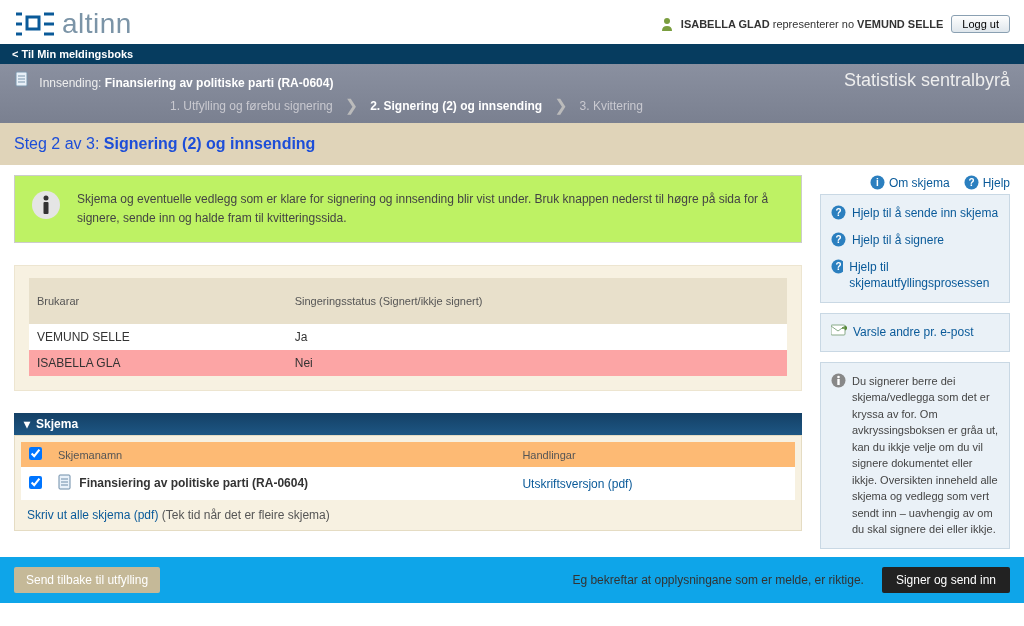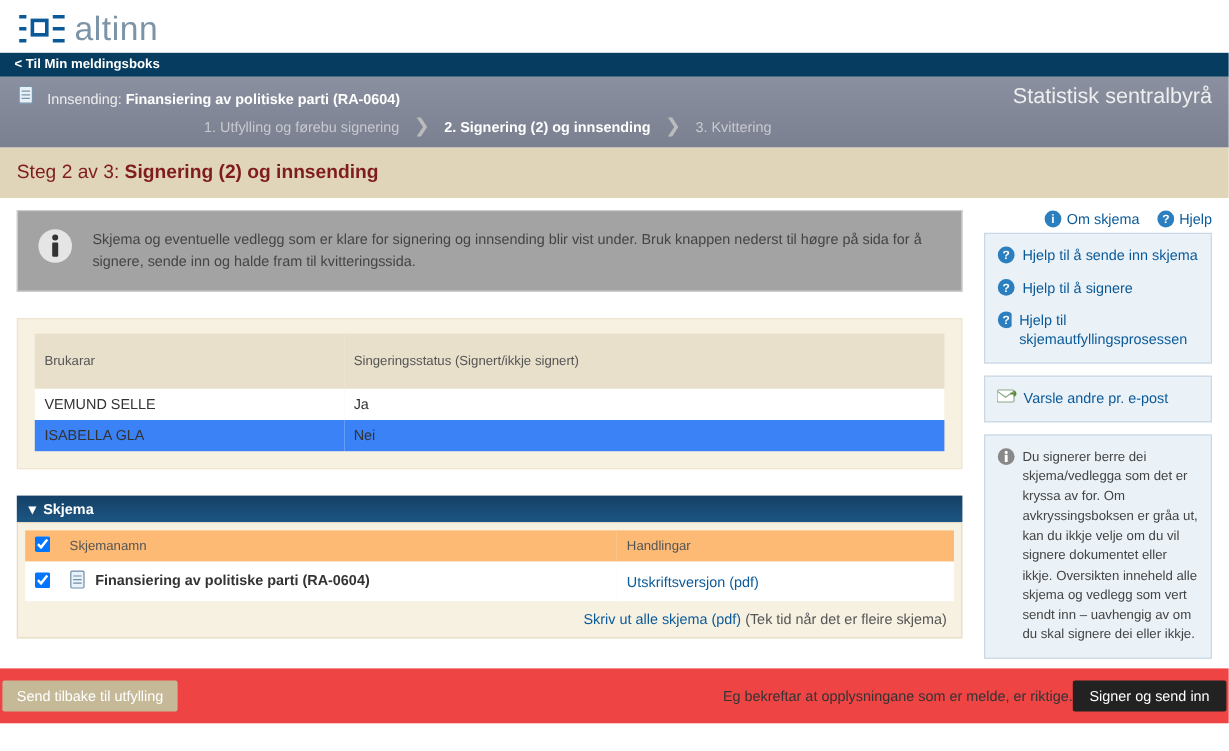--- a/index.html
+++ b/index.html
@@ -20,63 +20,63 @@
   .bc-row1 { display:flex; justify-content: space-between; padding: 6px 14px 2px 14px; align-items:center; }
   .bc-title-text { font-size:12px; color:#eee; }
   .bc-title-text .bold { font-weight: bold; color: #fff; }
   .bc-agency { font-size: 18px; color: #eee; }
   .bc-row2 { padding: 6px 14px 10px 170px; display:flex; align-items:center; gap:12px; font-size: 12px; }
   .bc-step { color: #c9c9d0; }
   .bc-step.active { font-weight: bold; color: #fff; }
   .bc-sep { color: #bbb; font-size: 16px; line-height: 12px; }
   .doc-icon { width:16px; height:16px; display:inline-block; margin-right:6px; }
 
-  .step-bar { background: #e0d4b9; padding: 12px 14px; font-size: 16px; color:#7f1d1d; }
+  .step-bar { background: #e0d4b9; padding: 12px 14px; font-size: 16px; color:#1d4ed8; }
   .step-bar .bold { font-weight: bold; }
 
   .main-area { display:flex; gap: 18px; padding: 10px 14px 8px 14px; }
   .left-col { flex: 1; }
   .right-col { width: 190px; }
 
-  .info-box { border: 1px solid #ccc; background: #a3a3a3; padding: 14px 16px 14px 16px; display:flex; gap:16px; align-items:flex-start; margin-bottom: 22px; }
+  .info-box { border: 1px solid #ccc; background: #bef264; padding: 14px 16px 14px 16px; display:flex; gap:16px; align-items:flex-start; margin-bottom: 22px; }
   .info-i { width:30px; height:30px; flex-shrink:0; }
   .info-text { line-height: 1.6; color:#444; }
 
   .sign-panel { border: 1px solid #ede5d0; background:#f7f1e1; padding: 12px 14px 14px 14px; margin-bottom: 22px; }
   .sign-panel h3 { font-size: 12px; font-weight: normal; margin-bottom: 14px; color:#333;}
   .sign-table { width:100%; font-size:12px; }
   .sign-table .hdr { background:#e8e0cb; }
   .sign-table .hdr td { padding:17px 8px; font-size:11px; color:#555; }
   .sign-table .row td { padding:6px 8px; }
   .sign-table .row.odd { background:#fff; }
-  .sign-table .row.even { background:#3b82f6; }
+  .sign-table .row.even { background:#fca5a5; }
 
   .collapse-hdr { background:#1a4a6e; background: linear-gradient(#144066,#1d5683); color:#fff; padding:4px 10px; font-size:12px; font-weight:bold; display:flex; align-items:center; gap:6px; }
   .schema-panel { border:1px solid #e5dcc3; background:#f7f1e1; padding: 6px; }
   .schema-table { width:100%; font-size:12px; }
   .schema-table .hdr td { background:#fdba74; padding:5px 8px; font-size:11px; color:#555; }
   .schema-table .row td { padding:7px 8px; background:#fff; }
   .schema-name { font-weight:bold; color:#333; }
   .link { color:#0a5a99; text-decoration:none; }
   .schema-table td.chk { width:28px; text-align:center; }
-  .footer-link { text-align:right; padding:8px 6px 2px 6px; font-size:12px; color:#555; }
+  .footer-link { padding:8px 6px 2px 6px; font-size:12px; color:#555; }
 
   .right-box { border:1px solid #c9d8e4; background:#eaf1f7; padding:10px 10px; margin-bottom:10px; }
   .right-box a { display:flex; gap:6px; align-items:flex-start; color:#0a5a99; text-decoration:none; font-size:12px; margin-bottom:10px; line-height:1.4;}
   .right-box a:last-child{margin-bottom:0;}
   .right-text-box { border:1px solid #c9d8e4; background:#eaf1f7; padding:10px 10px; font-size:11px; color:#444; line-height:1.5; display:flex; gap:6px; align-items:flex-start;}
 
   .meta-row{ display:flex; justify-content:flex-end; gap:14px; margin-bottom:4px;}
   .meta-row a{ color:#0a5a99; text-decoration:none; font-size:12px; display:flex; align-items:center; gap:4px;}
 
-  .action-bar { background:#ef4444; padding:10px 2px; display:flex; align-items:flex-start; justify-content:space-between; }
+  .action-bar { background:#0ea5e9; padding:10px 14px; display:flex; align-items:flex-start; justify-content:space-between; }
   .btn-disabled { background:#c5b998; color:#fff; border:none; padding:6px 12px; font-size:12px; border-radius:2px; }
   .btn-primary { background:#222; color:#fff; border:none; padding:6px 14px; font-size:12px; border-radius:2px; cursor:pointer; }
   .confirm-text { font-size:12px; color:#333; }
-  .action-right { display:flex; align-items:center; margin-left:36px;}
+  .action-right { display:flex; align-items:center; gap:18px;margin-left:36px;}
   .user-icon svg{vertical-align:middle;}
 </style>
 </head>
 <body>
 
 <div class="container">
 
   <div class="header">
     <div class="logo">
       <svg width="40" height="26" viewBox="0 0 40 26">
@@ -85,20 +85,34 @@
             <line x1="2" y1="13" x2="8" y2="13"></line>
             <line x1="2" y1="23" x2="8" y2="23"></line>
           <rect x="13" y="6" width="12" height="12"></rect>
           <line x1="30" y1="3" x2="40" y2="3"></line>
             <line x1="30" y1="13" x2="40" y2="13"></line>
             <line x1="30" y1="23" x2="40" y2="23"></line>
         </g>
       </svg>
       <span class="logo-text">altinn</span>
     </div>
+    <div class="user-bar">
+      <span class="user-icon">
+        <svg width="12" height="14">
+            <circle cx="6" cy="4" r="3" fill="#7a9e3f"></circle>
+            <path d="M1 14 Q1 9 6 9 Q11 9 11 14 Z" fill="#7a9e3f"></path>
+          </svg>
+      </span>
+      <span>
+        <span class="user-bold">ISABELLA GLAD</span>
+        <span>representerer no</span>
+        <span class="user-bold">VEMUND SELLE</span>
+      </span>
+      <button class="logout-btn">Logg ut</button>
+    </div>
   </div>
 
   <div class="topbar">
     <a href="#">&lt; Til Min meldingsboks</a>
   </div>
 
   <div class="breadcrumb-wrap">
     <div class="bc-row1">
       <div class="bc-title-text">
         <span class="doc-icon">

